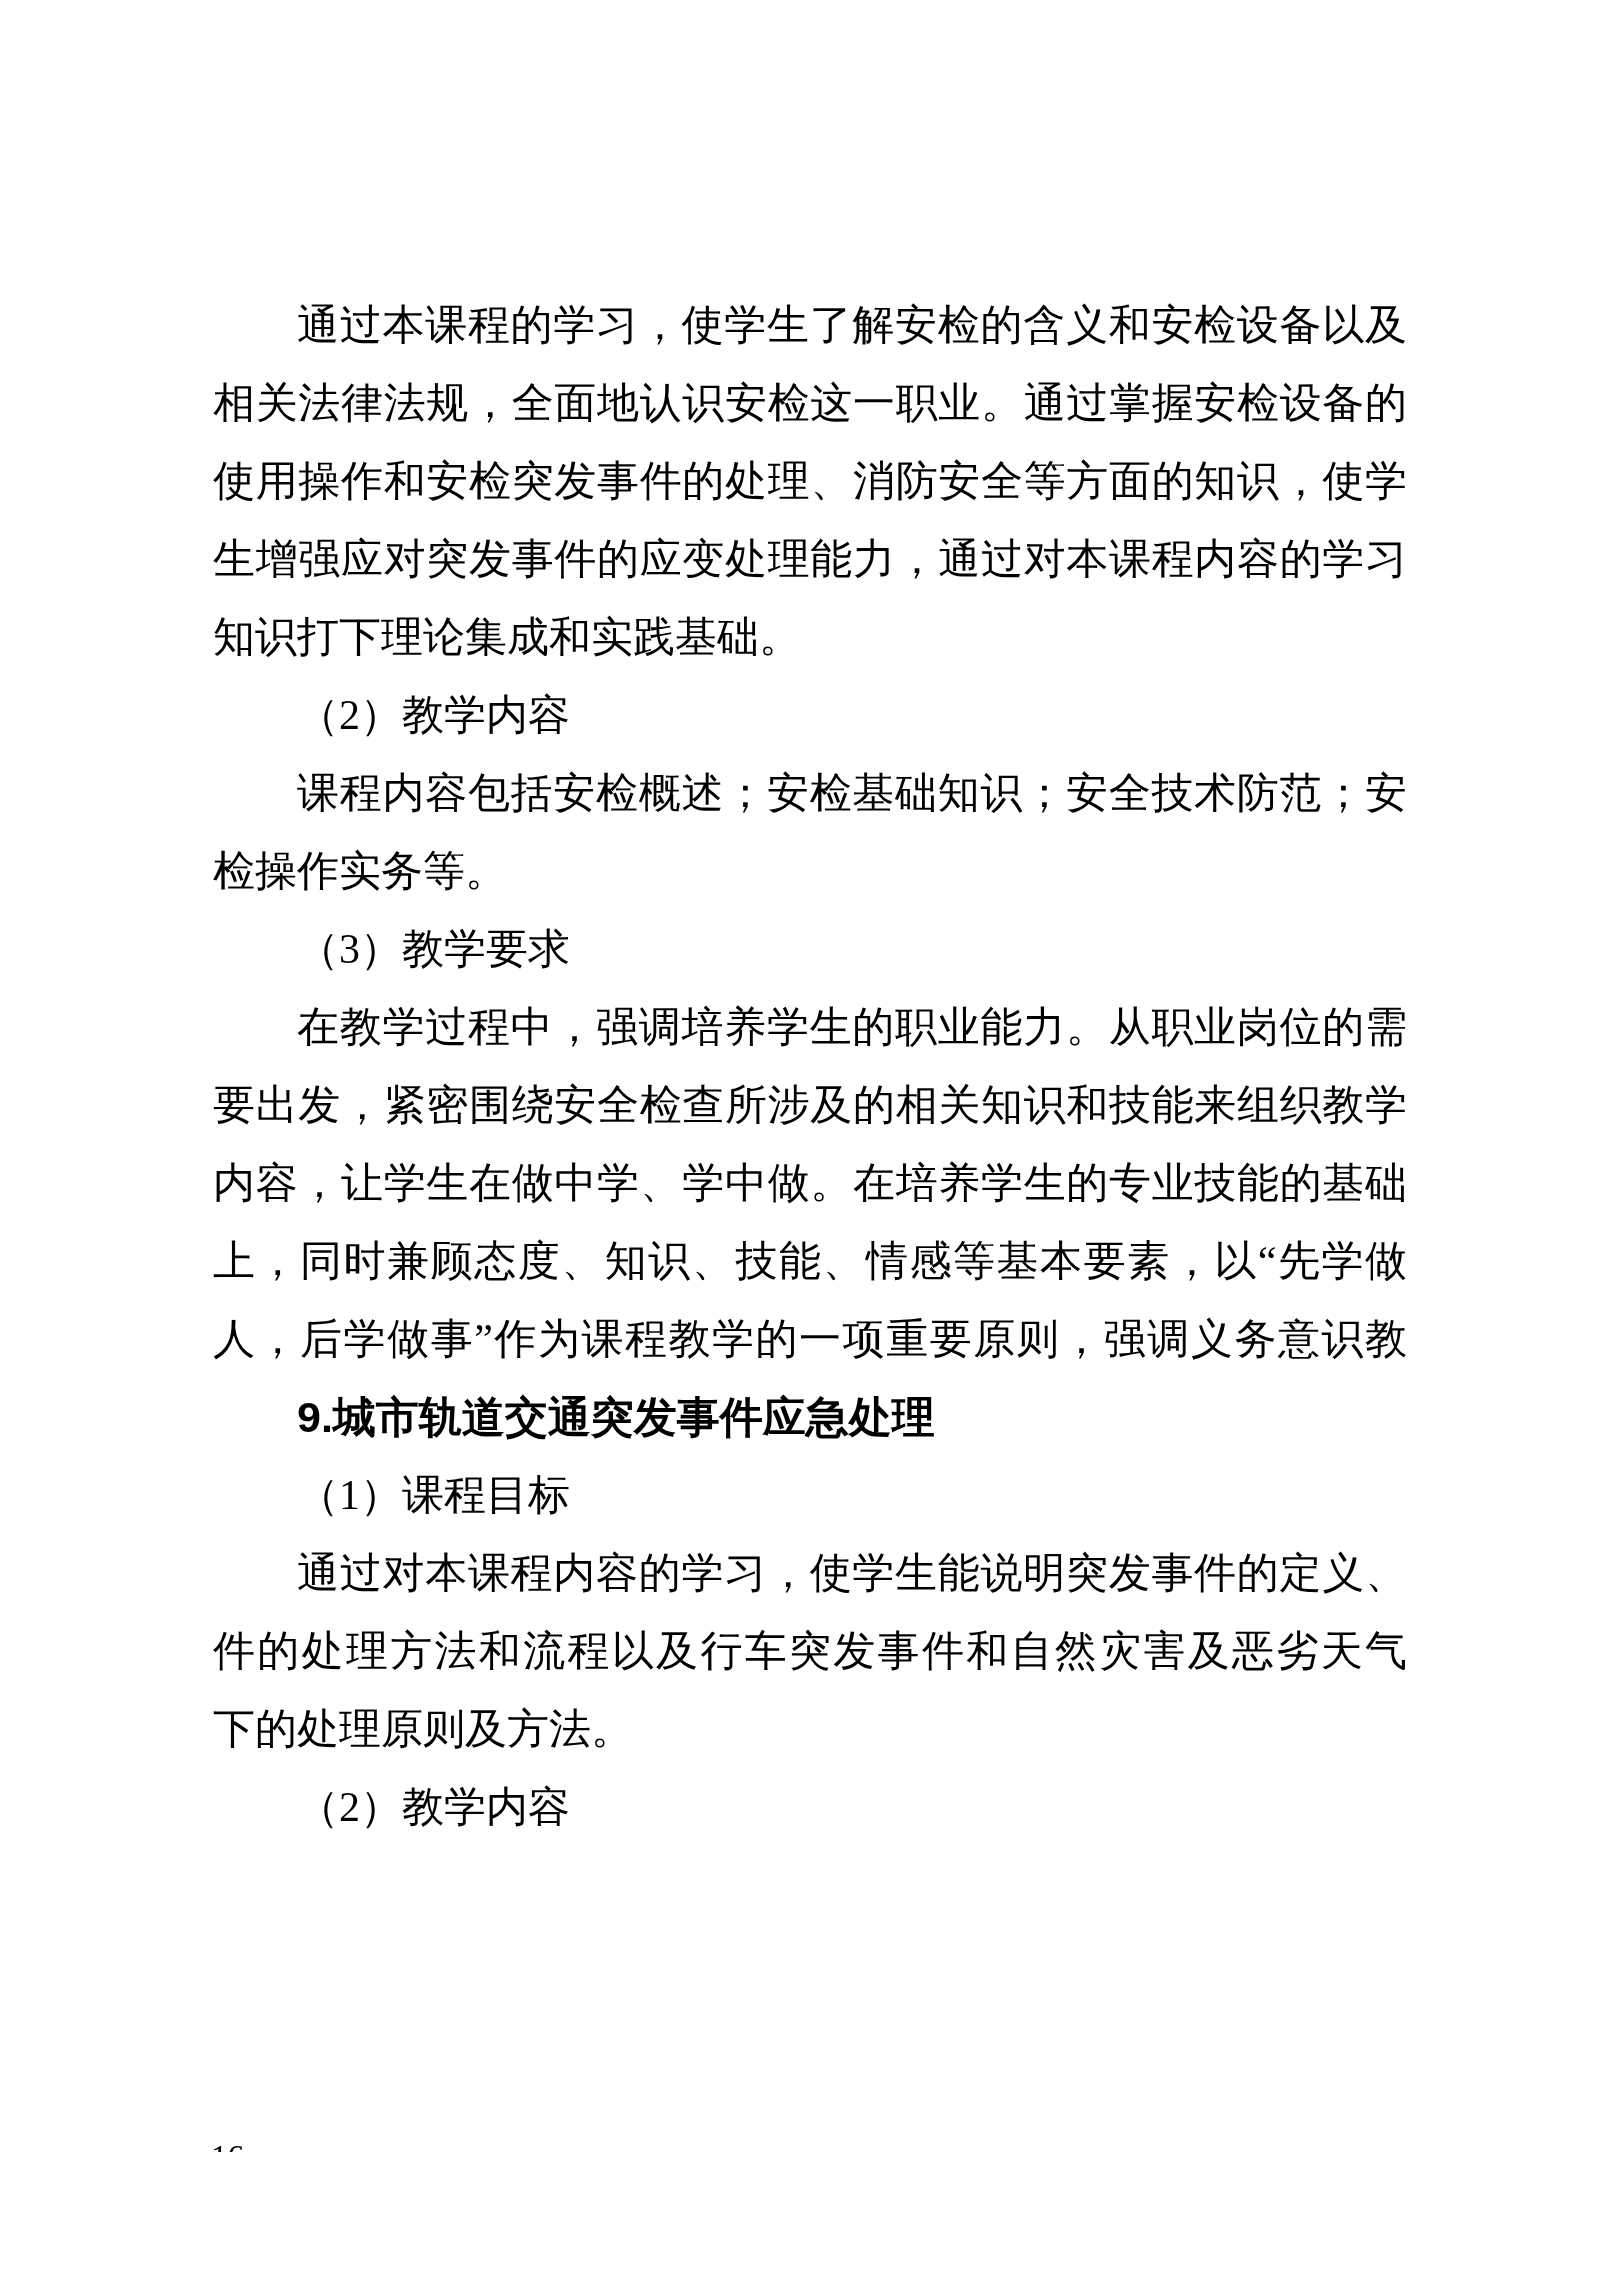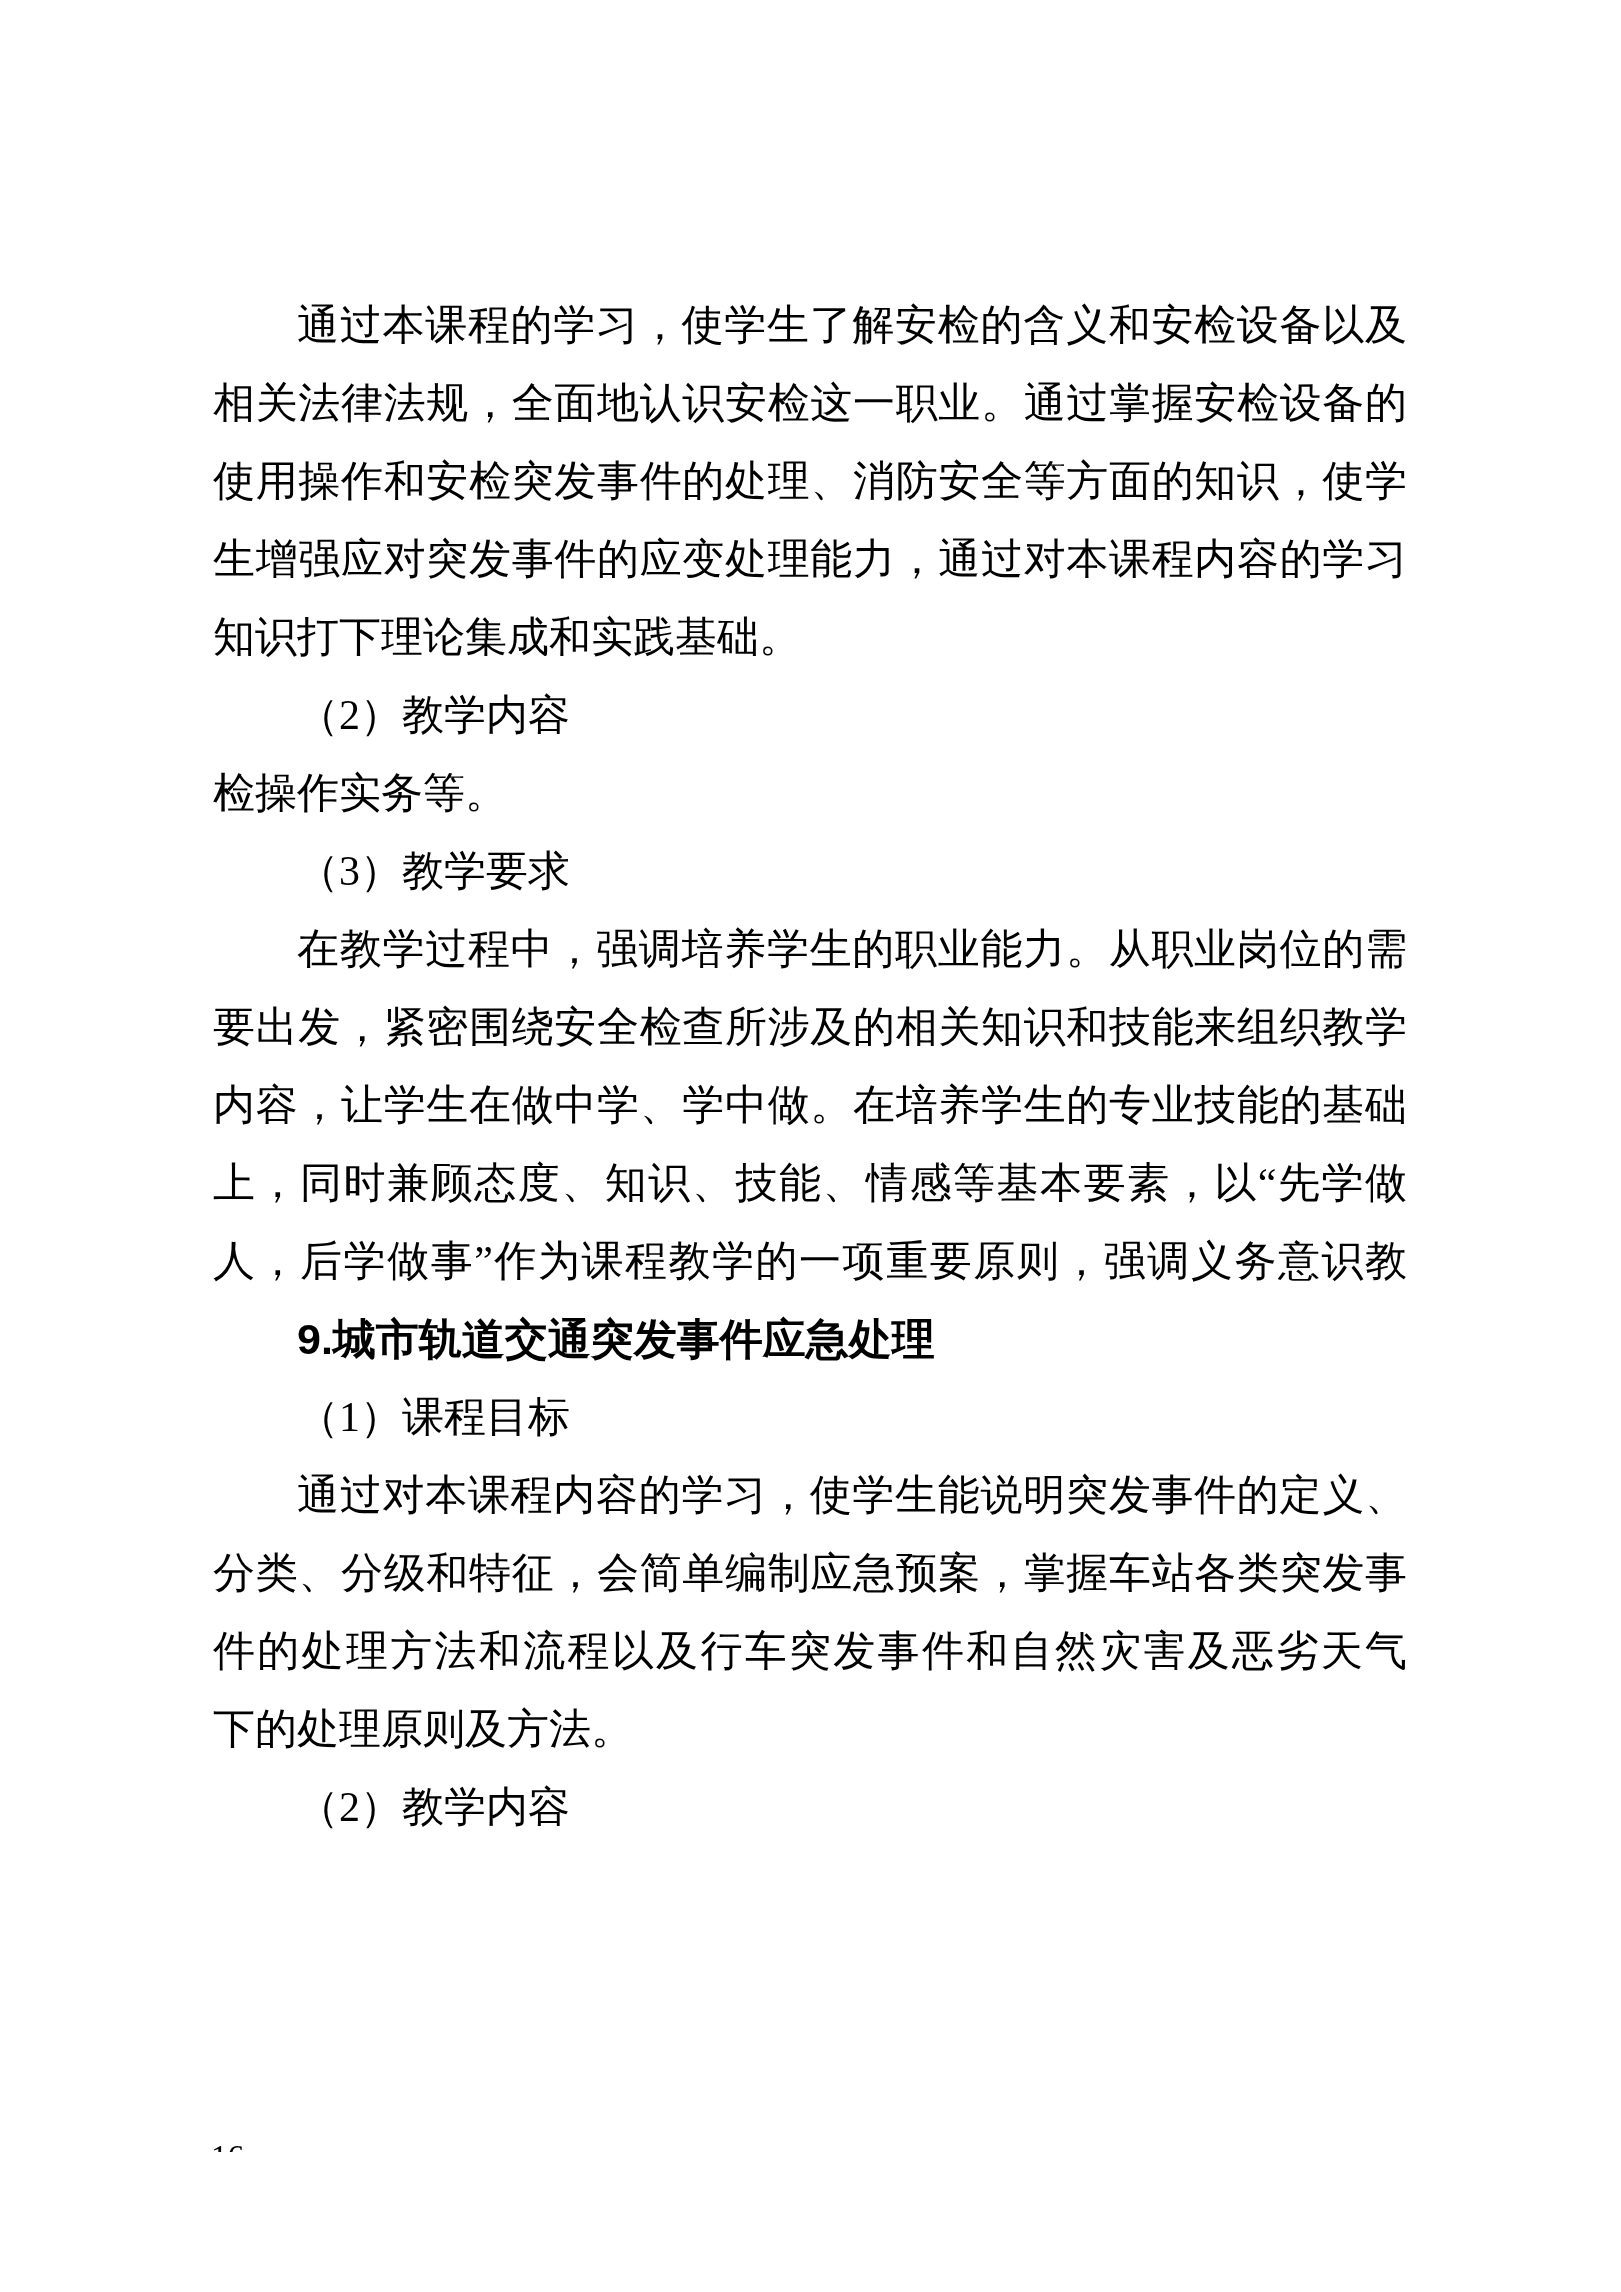--- a/index.html
+++ b/index.html
@@ -52,30 +52,30 @@
 <body>
 
 <div class="page">
   <div class="body-text">
     <div class="ln ind j">通过本课程的学习，使学生了解安检的含义和安检设备以及</div>
     <div class="ln j">相关法律法规，全面地认识安检这一职业。通过掌握安检设备的</div>
     <div class="ln j">使用操作和安检突发事件的处理、消防安全等方面的知识，使学</div>
     <div class="ln j">生增强应对突发事件的应变处理能力，通过对本课程内容的学习</div>
     <div class="ln">知识打下理论集成和实践基础。</div>
     <div class="ln ind">（2）教学内容</div>
+    <div class="ln ind j">课程内容包括安检概述；安检基础知识；安全技术防范；安</div>
     <div class="ln">检操作实务等。</div>
     <div class="ln ind">（3）教学要求</div>
     <div class="ln ind j">在教学过程中，强调培养学生的职业能力。从职业岗位的需</div>
     <div class="ln j">要出发，紧密围绕安全检查所涉及的相关知识和技能来组织教学</div>
     <div class="ln j">内容，让学生在做中学、学中做。在培养学生的专业技能的基础</div>
     <div class="ln j">上，同时兼顾态度、知识、技能、情感等基本要素，以“先学做</div>
     <div class="ln j">人，后学做事”作为课程教学的一项重要原则，强调义务意识教</div>
     <div class="ln ind h">9.城市轨道交通突发事件应急处理</div>
     <div class="ln ind">（1）课程目标</div>
     <div class="ln ind j">通过对本课程内容的学习，使学生能说明突发事件的定义、</div>
-    <div class="ln j">分类、分级和特征，会简单编制应急预案，掌握车站各类突发事</div>
     <div class="ln j">件的处理方法和流程以及行车突发事件和自然灾害及恶劣天气</div>
     <div class="ln">下的处理原则及方法。</div>
     <div class="ln ind">（2）教学内容</div>
   </div>
   <div class="page-number">16</div>
 </div>
 
 
 </body></html>

